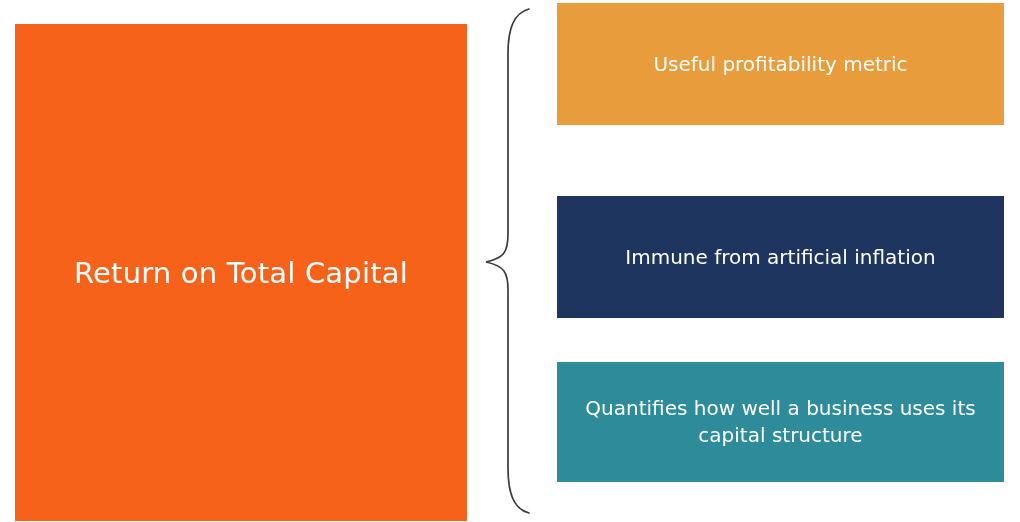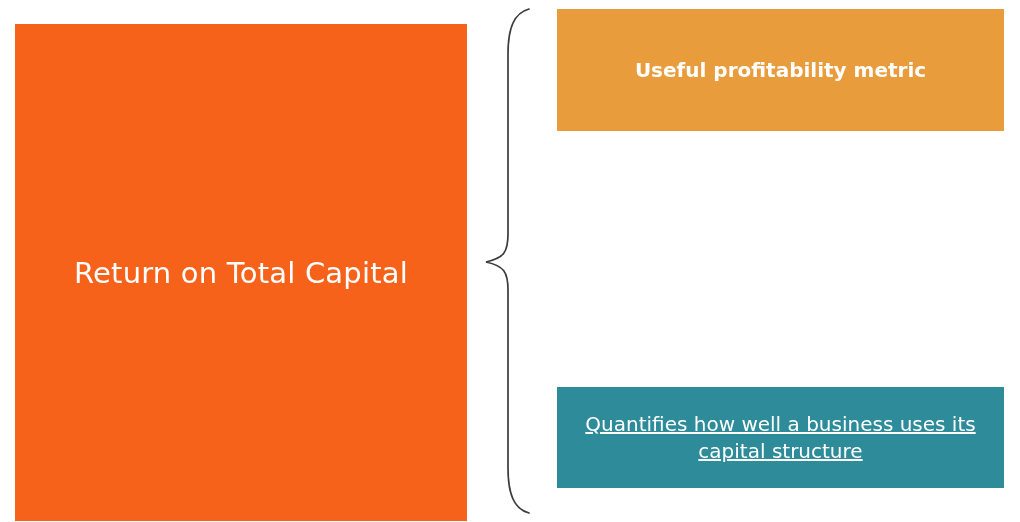--- a/index.html
+++ b/index.html
@@ -41,23 +41,23 @@
   }
   .item-box {
     left: 557px;
     width: 447px;
     height: 122px;
     font-size: 20px;
     padding: 0 28px;
     box-sizing: border-box;
     line-height: 1.35;
   }
-  .item-0 { top: 9px;   background: var(--item0, #E99C3C); font-weight: bold; }
+  .item-0 { top: 3px;   background: var(--item0, #E99C3C); }
   .item-1 { top: 196px; background: var(--item1, #1E3560); }
-  .item-2 { top: 387px; background: var(--item2, #2E8B9A); height: 101px; text-decoration: underline; }
+  .item-2 { top: 362px; background: var(--item2, #2E8B9A); height: 120px; }
 </style>
 </head>
 <body>
 
 <div class="canvas">
 
   <div class="box main-box">
     <span>Return on Total Capital</span>
   </div>
 
@@ -70,18 +70,21 @@
                C 26 260, 30 266, 30 284
                L 30 462
                C 30 488, 36 503, 51 507" fill="none" stroke="#3B3B3B" stroke-width="1.7" stroke-linecap="round"></path>
     </svg>
   </div>
 
   <div class="box item-box item-0">
     <span>Useful profitability metric</span>
   </div>
 
+  <div class="box item-box item-1">
+    <span>Immune from artificial inflation</span>
+  </div>
 
   <div class="box item-box item-2">
     <span>Quantifies how well a business uses its capital structure</span>
   </div>
 
 </div>
 
 </body></html>

